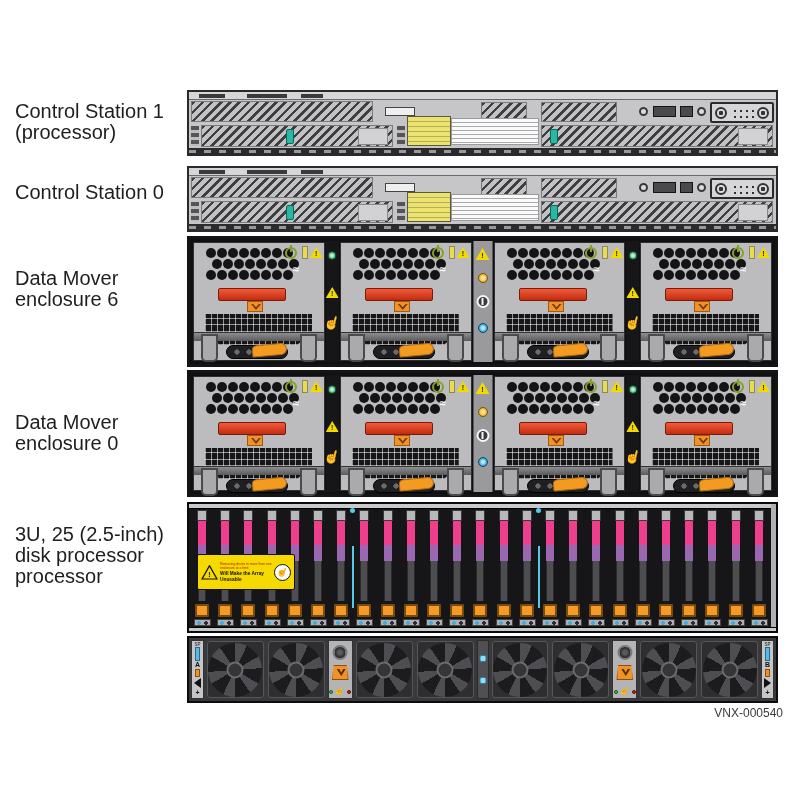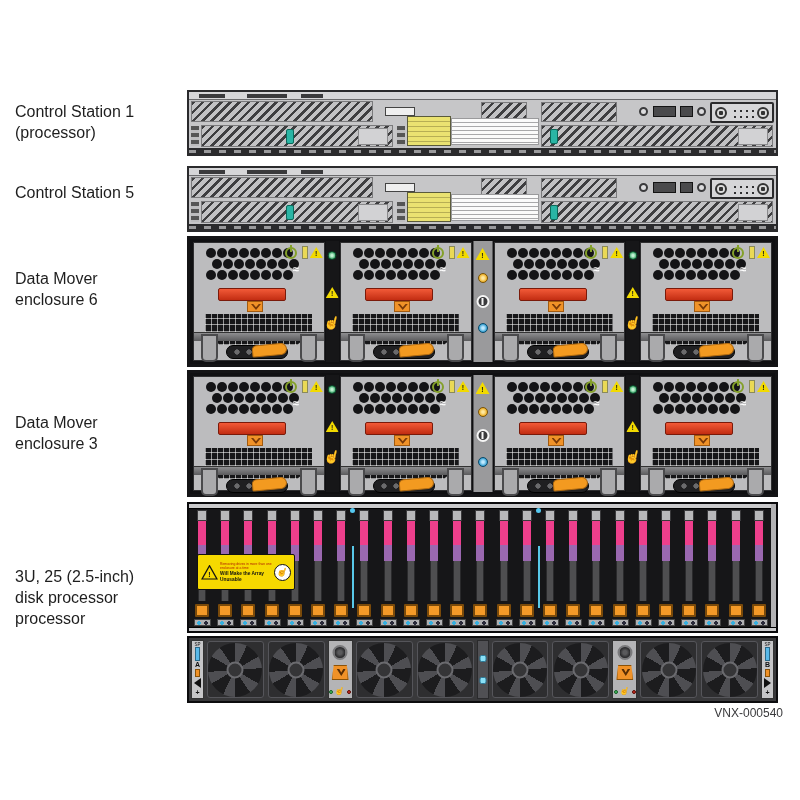--- a/index.html
+++ b/index.html
@@ -1,22 +1,22 @@
 <!DOCTYPE html>
 <html><head>
 <meta charset="utf-8">
 <style>
   * { box-sizing: border-box; margin: 0; padding: 0; }
   html,body { width:800px; height:800px; background:#fff; font-family:"Liberation Sans", sans-serif; }
   #canvas { position:relative; width:800px; height:800px; background:#fff; overflow:hidden; }
 
   
-  .lbl { position:absolute; left:15px; font-size:16px; line-height:21px; color:#1e1e1e; }
+  .lbl { position:absolute; left:15px; font-size:20px; line-height:21px; color:#1e1e1e; }
   #lbl-cs1 { top:101px; } #lbl-cs0 { top:182px; } #lbl-dm1 { top:268px; }
-  #lbl-dm0 { top:412px; } #lbl-dpe { top:566px; }
+  #lbl-dm0 { top:412px; } #lbl-dpe { top:524px; }
 
   
   .hw { position:absolute; left:187px; width:591px; }
 
   
   .cs { height:66px; border:2px solid #2a2a2c; background:#c6c6c8; }
   .cs-top { position:absolute; left:0; top:0; right:0; height:8px; background:#d6d6d8; border-bottom:1px solid #6a6a6c; }
   .cs-top i { position:absolute; top:2px; height:4px; background:#3a3a3c; }
   .cs-top i.t1 { left:10px; width:26px; } .cs-top i.t2 { left:58px; width:40px; } .cs-top i.t3 { left:112px; width:22px; }
   .cs-body { position:absolute; left:0; top:8px; right:0; height:48px; background:#c6c6c8; }
@@ -175,29 +175,29 @@
 </head>
 <body>
 
 <div id="canvas">
 
   <div class="lbl" id="lbl-cs1">
     <div>Control Station 1</div>
     <div>(processor)</div>
   </div>
   <div class="lbl" id="lbl-cs0">
-    <div>Control Station 5</div>
+    <div>Control Station 0</div>
   </div>
   <div class="lbl" id="lbl-dm1">
     <div>Data Mover</div>
     <div>enclosure 6</div>
   </div>
   <div class="lbl" id="lbl-dm0">
     <div>Data Mover</div>
-    <div>enclosure 3</div>
+    <div>enclosure 0</div>
   </div>
   <div class="lbl" id="lbl-dpe">
     <div>3U, 25 (2.5-inch)</div>
     <div>disk processor</div>
     <div>processor</div>
   </div>
 
   <div class="hw cs" id="cs1" style="top:90px">
   <div class="cs-top">
         <i class="t1"></i>

